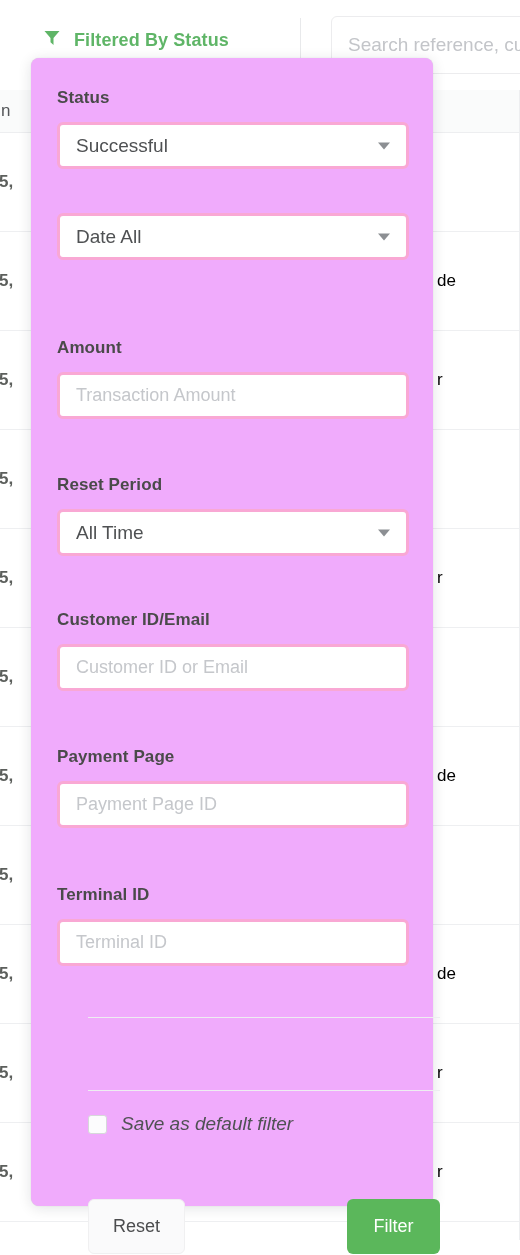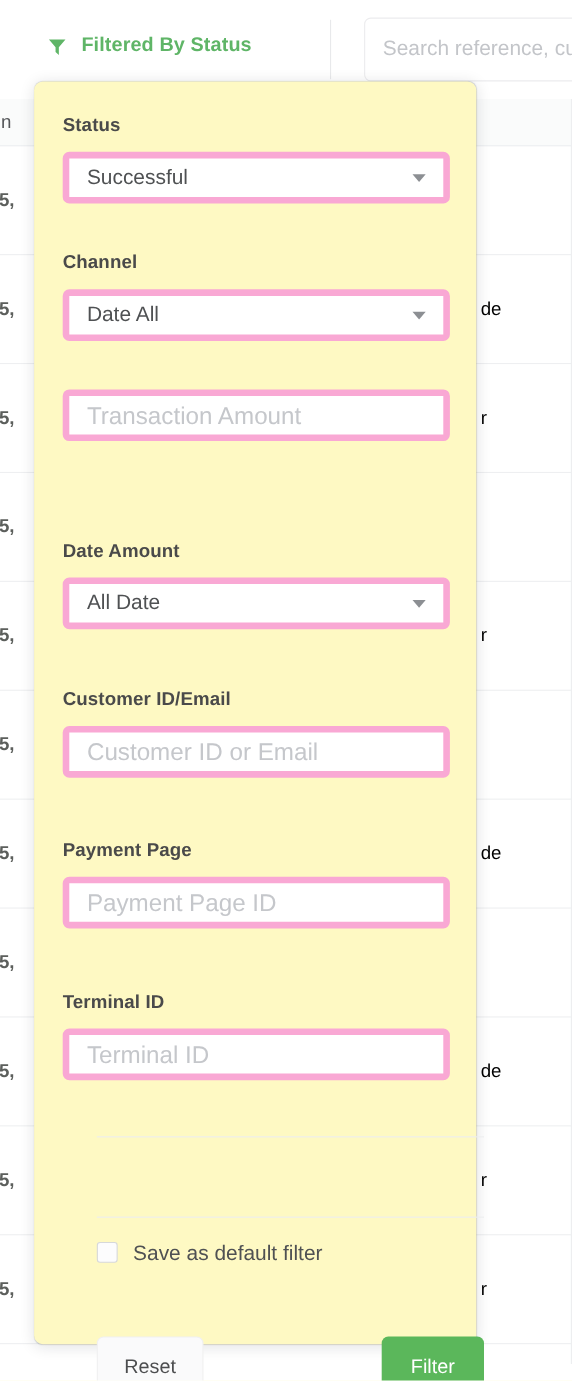--- a/index.html
+++ b/index.html
@@ -40,21 +40,21 @@
   }
   .bg-vline {
     position: absolute; left: 519px; top: 90px; width: 1px; height: 1150px;
     background: #edeef0;
   }
 
   
   .header { position: absolute; left: 0; top: 0; width: 520px; height: 90px; background: #fff; }
   .filter-chip {
     position: absolute; left: 44px; top: 30px;
-    display: flex; align-items: flex-end; gap: 14px;
+    display: flex; align-items: flex-start; gap: 14px;
     cursor: pointer; user-select: none;
   }
   .funnel-icon { width: 16px; height: 16px; display: block; }
   .filter-chip-label {
     font-size: 18px; font-weight: bold; color: #5FB567; letter-spacing: .1px;
     white-space: nowrap;
   }
   .header-divider {
     position: absolute; left: 300px; top: 18px; width: 1px; height: 54px;
     background: #e8e9eb;
@@ -65,54 +65,54 @@
     display: flex; align-items: center; padding: 0 16px;
   }
   .search-box input {
     border: 0; outline: 0; width: 100%; background: transparent;
     font-family: "Liberation Sans", sans-serif; font-size: 19px; color: #4a4c4f;
   }
   .search-box input::placeholder { color: #c3c5c9; }
 
   
   .panel {
-    position: absolute; left: 31px; top: 74px; width: 402px; height: 1148px;
-    background: #fef9c3; border-radius: 8px;
+    position: absolute; left: 31px; top: 58px; width: 402px; height: 1148px;
+    background: #f0abfc; border-radius: 8px;
     box-shadow: 0 2px 14px rgba(20,25,35,0.12), 0 0 1px rgba(20,25,35,0.18);
     padding: 0 26px;
   }
   .field { position: absolute; left: 26px; width: 352px; }
   .field-label {
     font-size: 17px; font-weight: bold; color: #4a4a4a;
     margin-bottom: 14px; letter-spacing: .1px;
   }
   .control {
     position: relative; height: 47px; width: 352px;
-    border: 6px solid #f9a8d4; border-radius: 6px; background: #fff;
+    border: 3px solid #f9a8d4; border-radius: 6px; background: #fff;
     display: flex; align-items: center; padding: 0 16px;
   }
   .control .value { font-size: 19px; color: #4f5153; }
   .control input {
     border: 0; outline: 0; width: 100%; background: transparent;
-    font-family: "Liberation Sans", sans-serif; font-size: 22px; color: #4f5153;
+    font-family: "Liberation Sans", sans-serif; font-size: 18px; color: #4f5153;
   }
   .control input::placeholder { color: #c5c7cb; }
   .caret {
     position: absolute; right: 16px; top: 50%; transform: translateY(-50%);
     width: 0; height: 0;
     border-left: 6px solid transparent; border-right: 6px solid transparent;
     border-top: 7px solid #8c8f93;
   }
 
   .hr {
     position: absolute; left: 57px; width: 352px; height: 1px; background: #edeef0;
   }
   .save-row {
     position: absolute; left: 57px; top: 1055px;
-    display: flex; gap: 14px; cursor: pointer;
+    display: flex; align-items: center; gap: 14px; cursor: pointer; font-style: italic;
   }
   .checkbox {
     width: 19px; height: 19px; border: 1px solid #d6d8da;
     border-radius: 3px; background: #fcfcfd; flex: 0 0 auto;
   }
   .save-label { font-size: 19px; color: #4f5153; }
 
   .btn-reset {
     position: absolute; left: 57px; top: 1141px; width: 97px; height: 55px;
     background: #fafafb; border: 1px solid #f0f0f1; border-radius: 6px;
@@ -204,37 +204,37 @@
 
     <div class="field" style="top:30px">
       <div class="field-label">Status</div>
       <div class="control">
         <span class="value">Successful</span>
         <span class="caret"></span>
       </div>
     </div>
 
     <div class="field" style="top:155px">
-      <div class="field-label">Channel</div>
       <div class="control">
         <span class="value">Date All</span>
         <span class="caret"></span>
       </div>
     </div>
 
     <div class="field" style="top:280px">
+      <div class="field-label">Amount</div>
       <div class="control">
         <input type="text" placeholder="Transaction Amount" style="">
       </div>
     </div>
 
     <div class="field" style="top:417px">
-      <div class="field-label">Date Amount</div>
-      <div class="control">
-        <span class="value">All Date</span>
+      <div class="field-label">Reset Period</div>
+      <div class="control">
+        <span class="value">All Time</span>
         <span class="caret"></span>
       </div>
     </div>
 
     <div class="field" style="top:689px">
       <div class="field-label">Payment Page</div>
       <div class="control">
         <input type="text" placeholder="Payment Page ID" style="">
       </div>
     </div>

